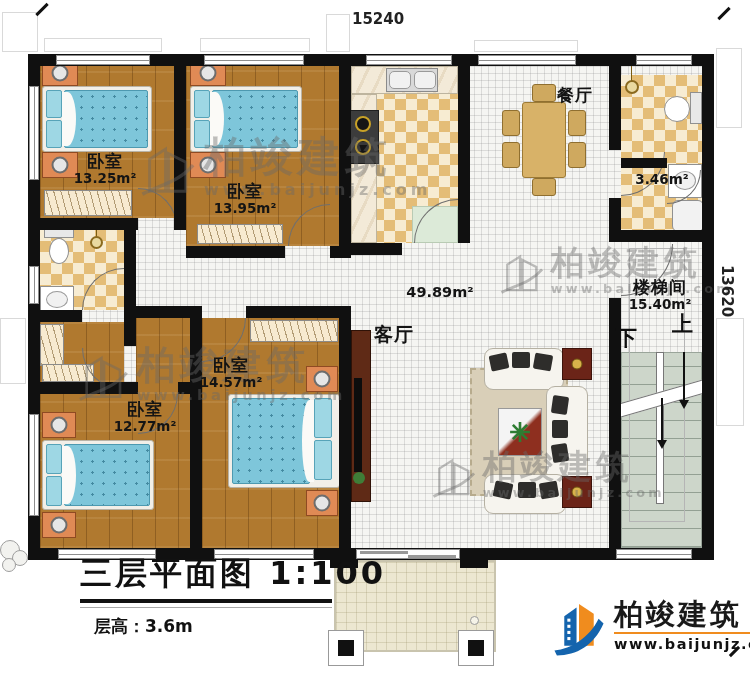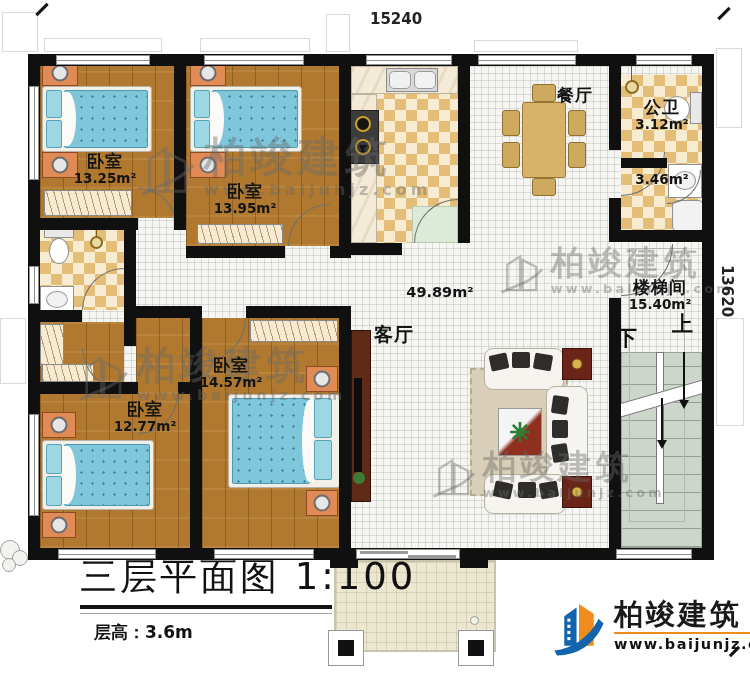--- a/index.html
+++ b/index.html
@@ -63,21 +63,21 @@
   .rlabel{z-index:46;text-align:center;color:#141414;font-weight:700;line-height:1.12;}
   .rlabel .nm{font-size:17px;letter-spacing:1px;}
   .rlabel .ar{font-size:13.5px;}
   .nm-lg{font-size:19px !important;}
   .stairword{z-index:46;font-size:21px;font-weight:700;color:#101010;}
   .dim{z-index:50;font-size:15px;font-weight:700;color:#222;}
   .wm{display:flex;align-items:center;gap:8px;color:rgba(105,105,105,.42);z-index:44;pointer-events:none;transform-origin:top left;}
   .wm-brand{font-size:42px;font-weight:800;letter-spacing:5px;line-height:1;}
   .wm-site{font-size:16px;font-weight:700;letter-spacing:4px;margin-top:2px;}
   .tb{z-index:50;color:#111;}
-  .tb-title{font-size:37px;font-weight:400;letter-spacing:3px;white-space:nowrap;}
+  .tb-title{font-size:32px;font-weight:700;letter-spacing:3px;white-space:nowrap;}
   .tb-u1{height:4px;background:#111;margin-top:3px;}
   .tb-u2{height:1px;background:#a8a8a8;margin-top:4px;}
   .tb-line{font-size:17px;font-weight:700;margin:7px 0 0 14px;}
   .logo{display:flex;align-items:center;gap:8px;z-index:50;}
   .logo-brand{font-size:29px;font-weight:900;color:#191919;letter-spacing:3px;line-height:1;}
   .logo-hr{height:2px;background:#f08c1e;margin:3px 0 2px 0;}
   .logo-site{font-size:14.5px;font-weight:800;color:#111;letter-spacing:1.5px;}
 </style>
 </head>
 <body>
@@ -321,24 +321,20 @@
     <div class="nm">卧室</div>
     <div class="ar">13.25m²</div>
   </div>
   <div class="abs rlabel" style="left:183px;top:182px;width:124px;">
     <div class="nm">卧室</div>
     <div class="ar">13.95m²</div>
   </div>
   <div class="abs rlabel" style="left:536px;top:86px;width:78px;">
     <div class="nm">餐厅</div>
   </div>
-  <div class="abs rlabel" style="left:626px;top:98px;width:72px;">
-    <div class="nm">公卫</div>
-    <div class="ar">3.12m²</div>
-  </div>
   <div class="abs rlabel" style="left:626px;top:172px;width:72px;">
     <div class="ar">3.46m²</div>
   </div>
   <div class="abs rlabel" style="left:86px;top:400px;width:118px;">
     <div class="nm">卧室</div>
     <div class="ar">12.77m²</div>
   </div>
   <div class="abs rlabel" style="left:172px;top:356px;width:118px;">
     <div class="nm">卧室</div>
     <div class="ar">14.57m²</div>
@@ -349,21 +345,21 @@
   <div class="abs rlabel" style="left:352px;top:324px;width:84px;">
     <div class="nm nm-lg">客厅</div>
   </div>
   <div class="abs rlabel" style="left:604px;top:278px;width:112px;">
     <div class="nm">楼梯间</div>
     <div class="ar">15.40m²</div>
   </div>
   <div class="abs stairword" style="left:672px;top:310px;">上</div>
   <div class="abs stairword" style="left:616px;top:324px;">下</div>
 
-  <div class="abs dim" style="left:352px;top:10px;margin-left:18px;">15240</div>
+  <div class="abs dim" style="left:352px;top:10px;">15240</div>
   <div class="abs dim" style="left:694px;top:282px;width:66px;text-align:center;transform:rotate(90deg);">13620</div>
 
   <div class="abs tb" style="left:80px;top:552px;width:260px;">
     <div class="tb-title"><span>三层平面图</span>&nbsp;<span>1:100</span></div>
     <div class="tb-u1" style="width:252px;"></div>
     <div class="tb-u2" style="width:252px;"></div>
     <div class="tb-line"><span>层高：</span><span>3.6m</span></div>
   </div>
 
   <div class="abs logo" style="left:552px;top:596px;">

